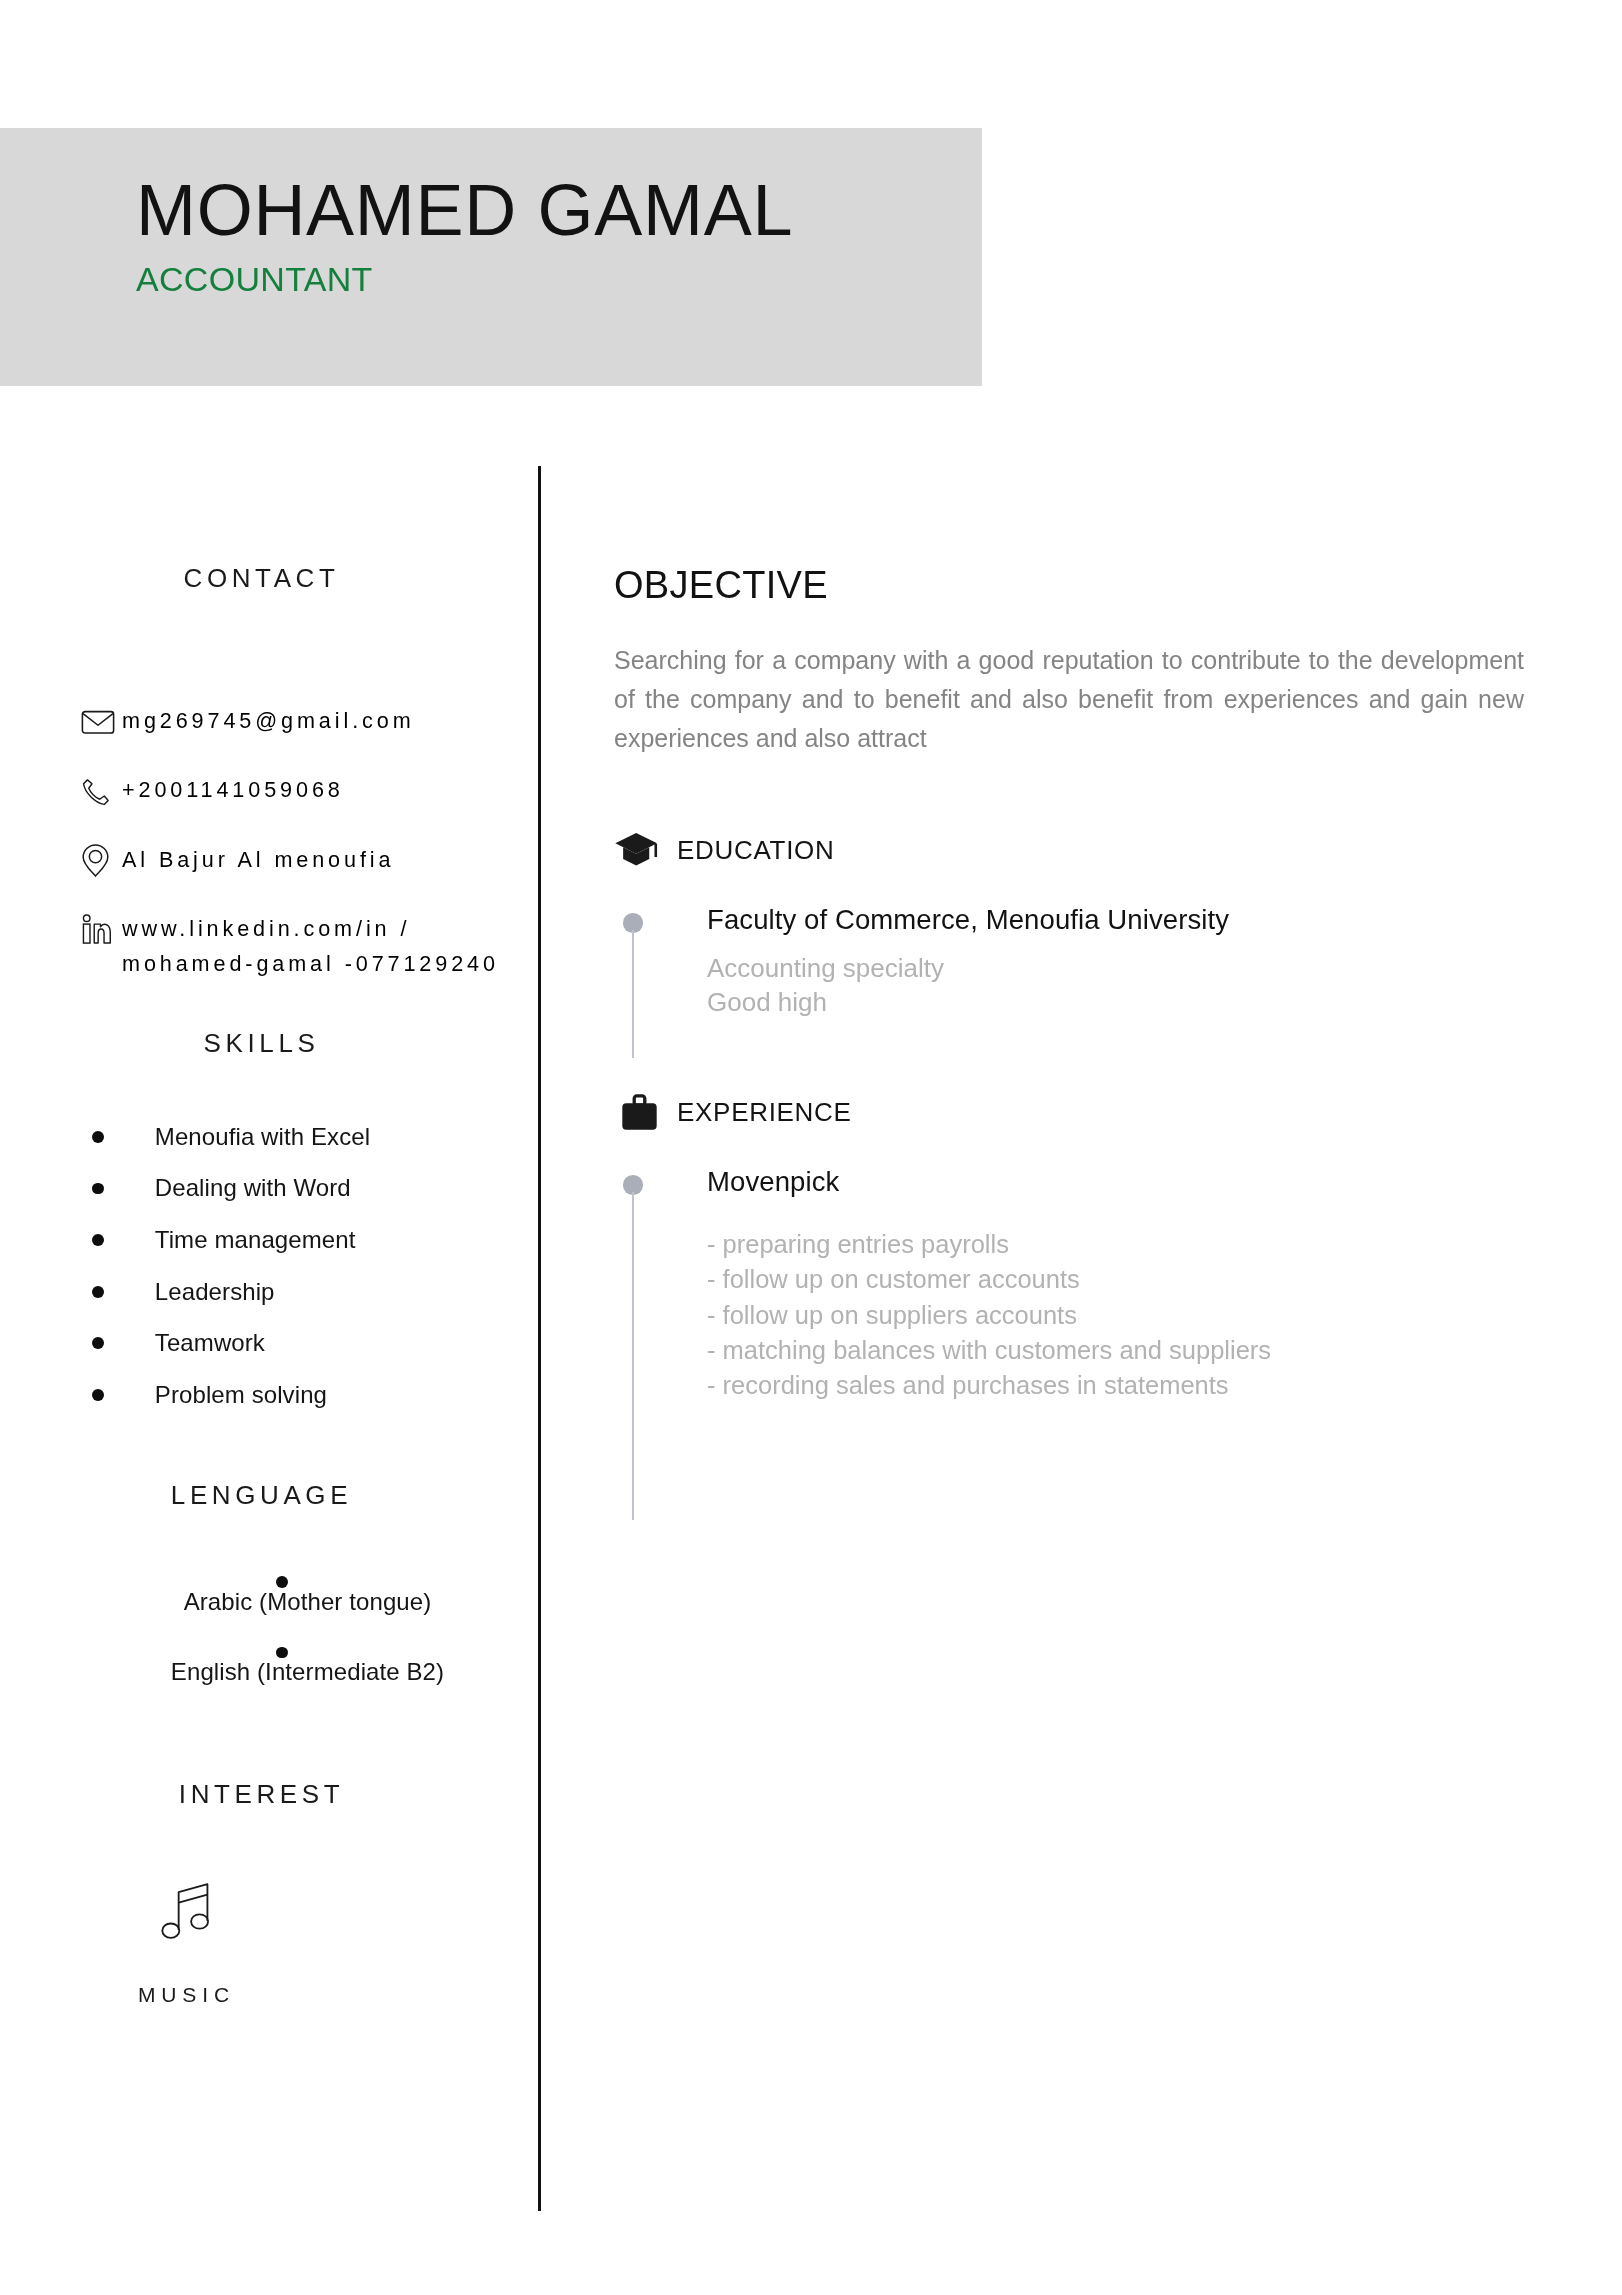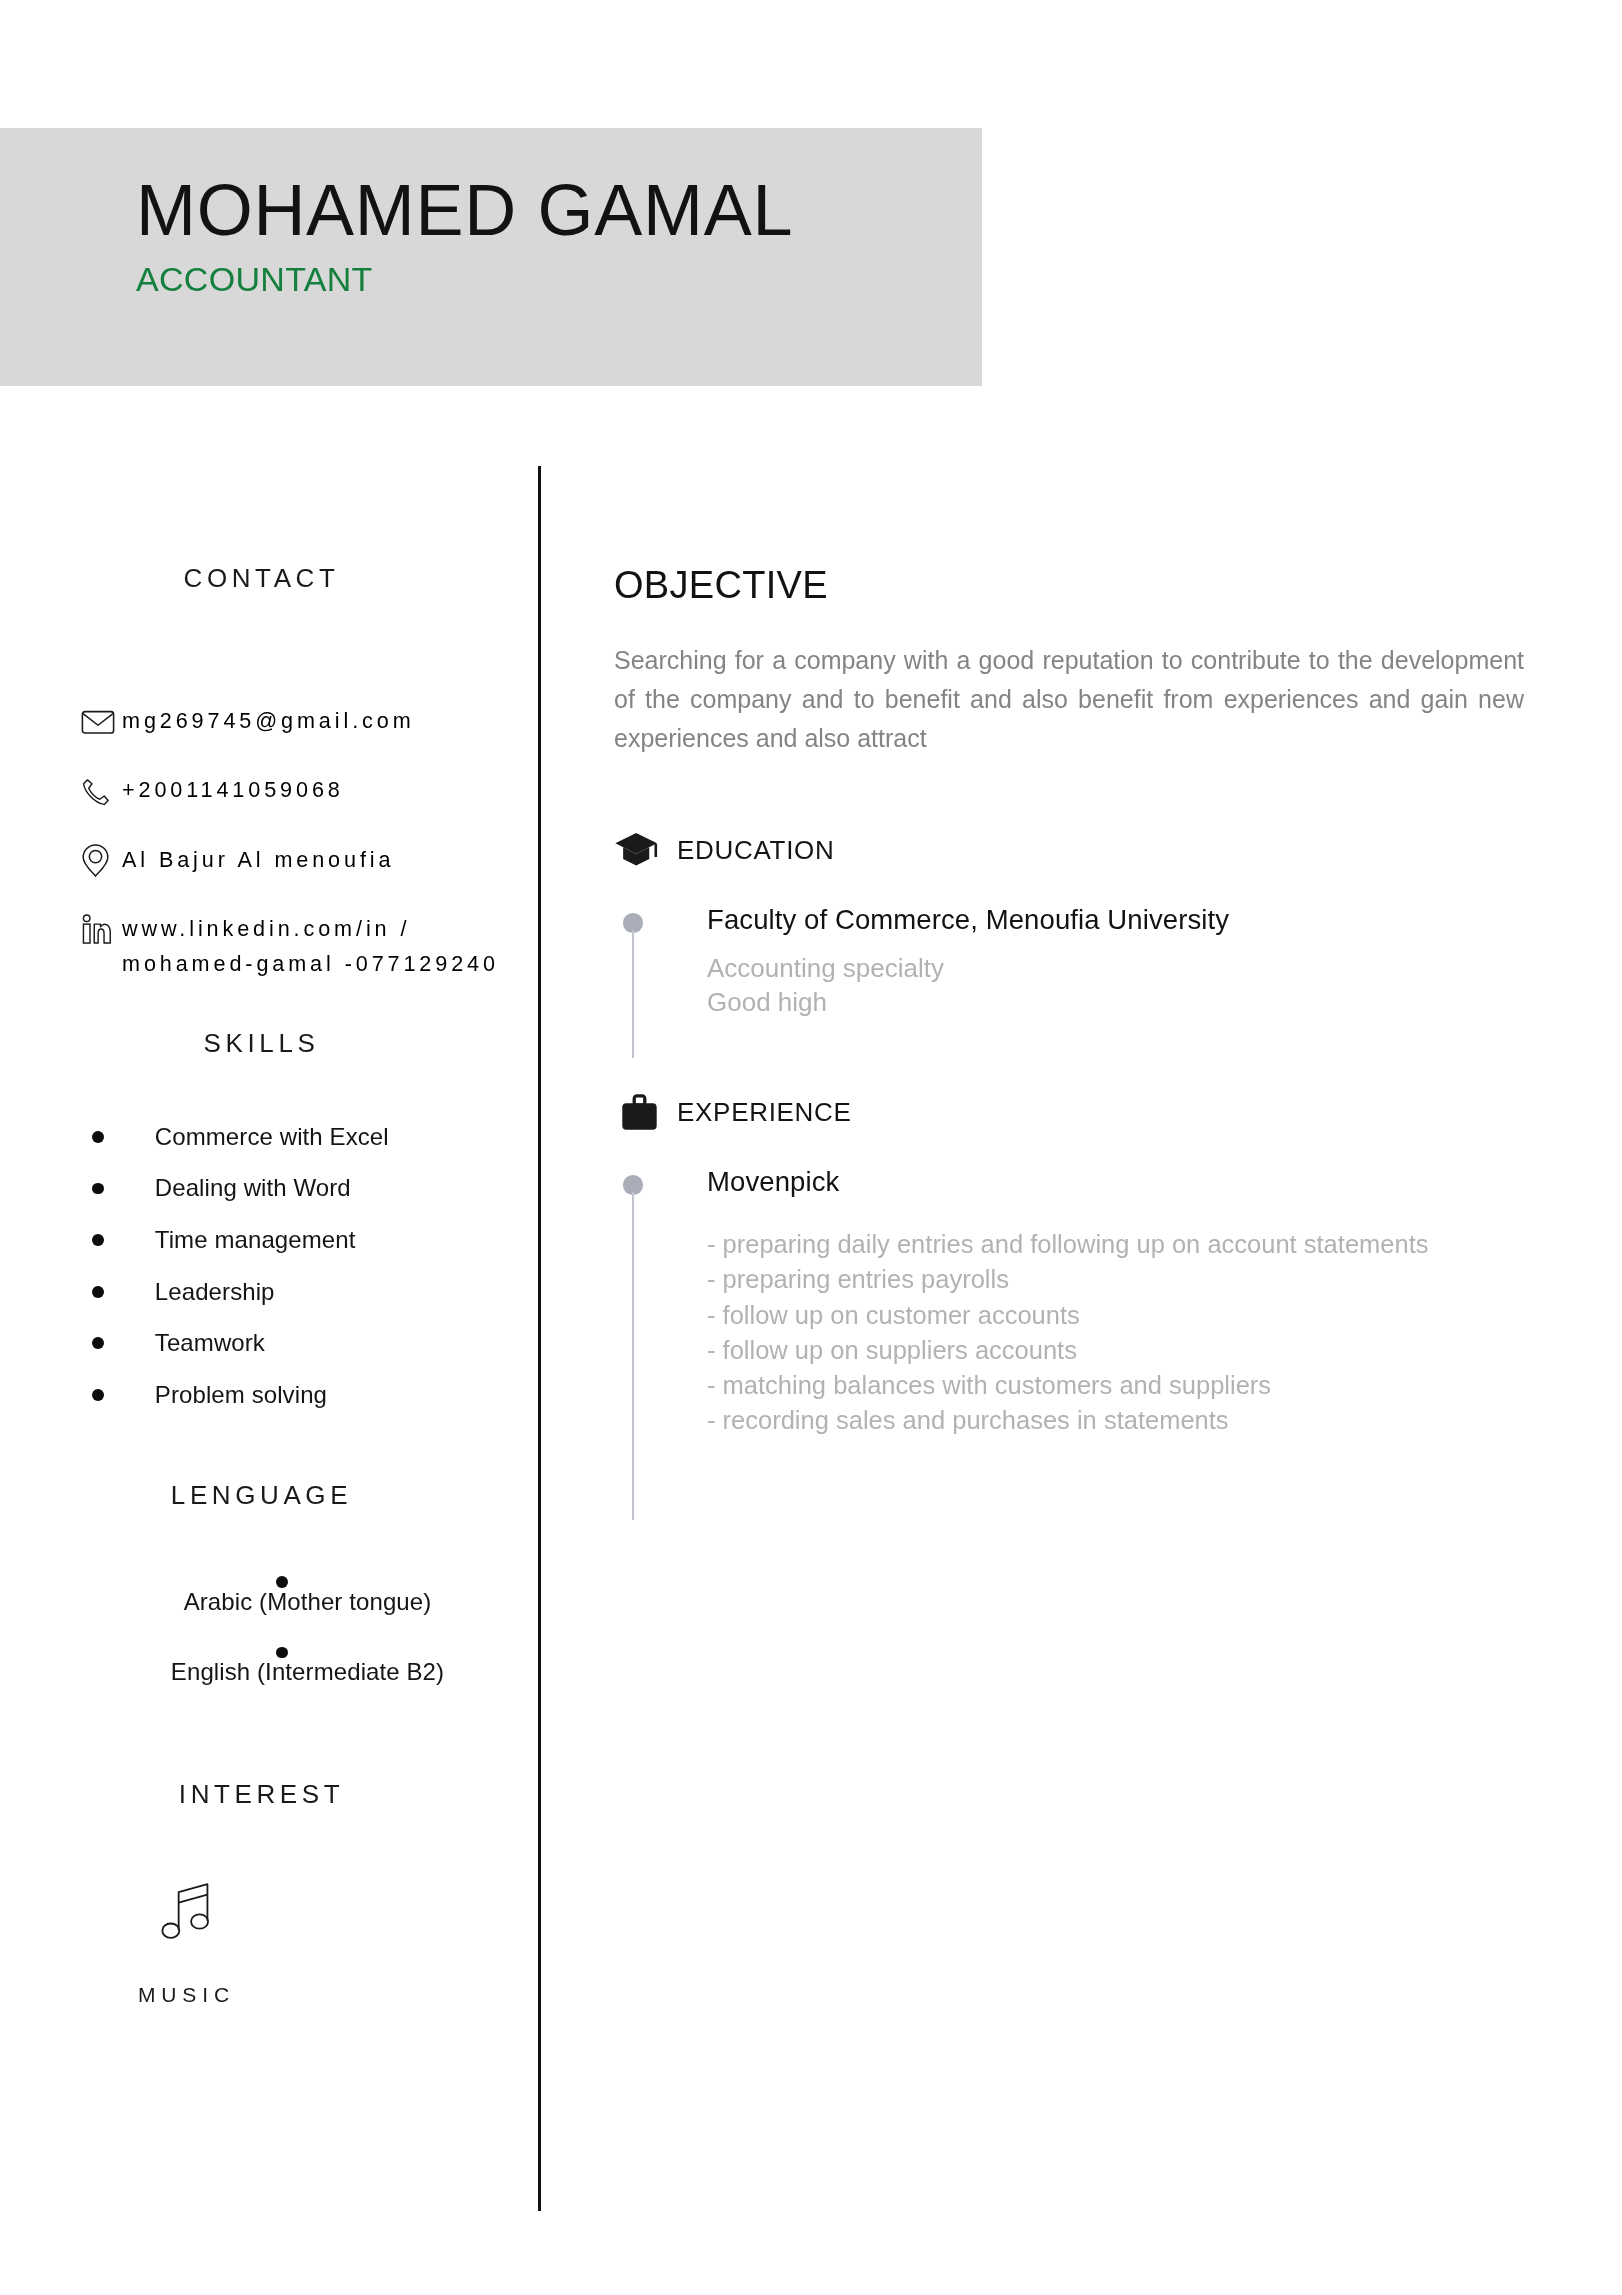--- a/index.html
+++ b/index.html
@@ -295,21 +295,21 @@
         <span class="contact-text">www.linkedin.com/in / mohamed-gamal -077129240</span>
       </div>
 
     </div>
 
     <div class="side-heading skills-heading">SKILLS</div>
 
     <div class="bullet-list">
       <div class="bullet-row">
         <span class="bullet-dot"></span>
-        <span class="bullet-text">Commerce with Excel</span>
+        <span class="bullet-text">Menoufia with Excel</span>
       </div>
       <div class="bullet-row">
         <span class="bullet-dot"></span>
         <span class="bullet-text">Dealing with Word</span>
       </div>
       <div class="bullet-row">
         <span class="bullet-dot"></span>
         <span class="bullet-text">Time management</span>
       </div>
       <div class="bullet-row">
@@ -391,21 +391,20 @@
         </svg>
       </span>
       <span class="section-label">EXPERIENCE</span>
     </div>
 
     <div class="timeline">
       <span class="tl-dot"></span>
       <span class="tl-line exp"></span>
       <div class="entry-title">Movenpick</div>
       <div class="entry-bullets">
-        <div>- preparing daily entries and following up on account statements</div>
         <div>- preparing entries payrolls</div>
         <div>- follow up on customer accounts</div>
         <div>- follow up on suppliers accounts</div>
         <div>- matching balances with customers and suppliers</div>
         <div>- recording sales and purchases in statements</div>
       </div>
     </div>
 
   </div>
 

